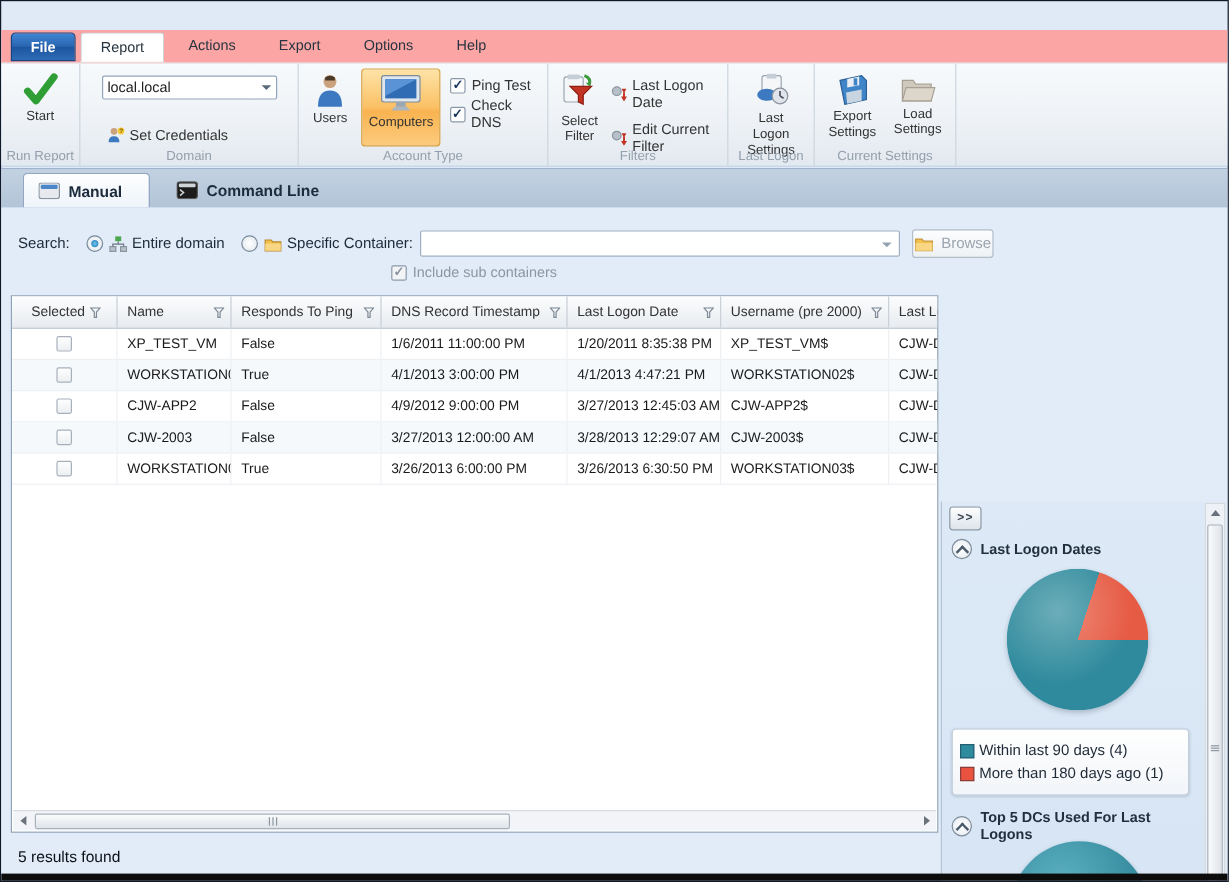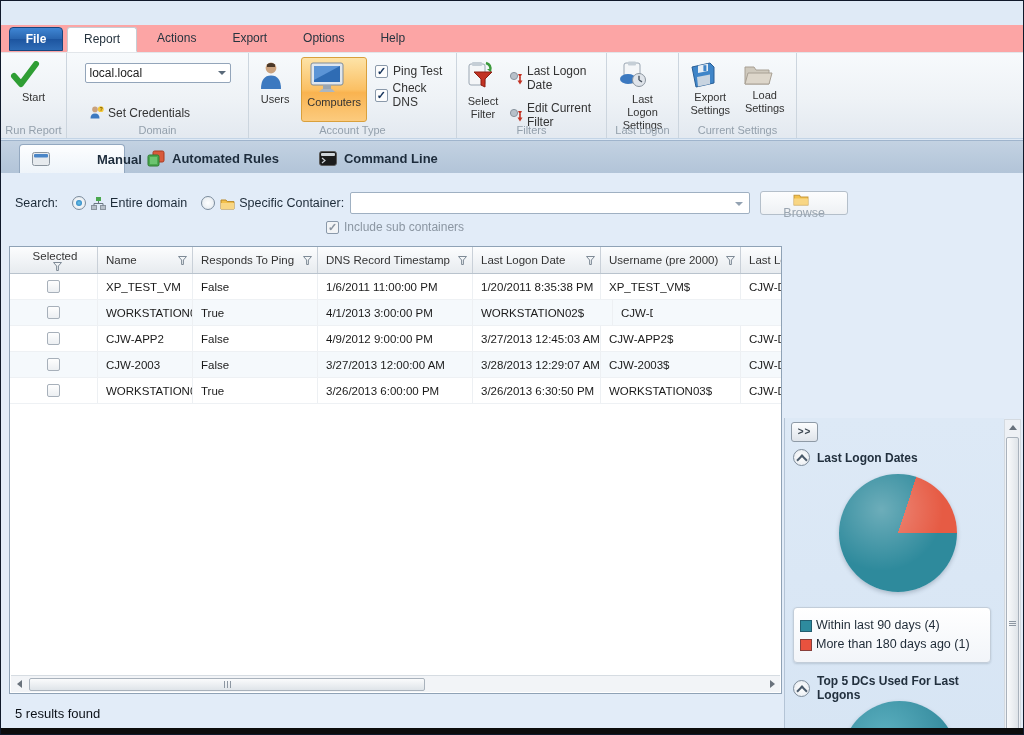--- a/index.html
+++ b/index.html
@@ -28,21 +28,21 @@
     background:linear-gradient(#3f86d4, #2a66b0 48%, #1d55a0 52%, #2e6cb6); border:1px solid #17467e;
     color:#fff; font-size:12px; font-weight:bold; text-align:center; line-height:22px; }
   .rtab { padding:4px 16px 5px 16px; font-size:12px; color:#26343f; margin-left:4px; }
   .rtab.active { background:#fff; border:1px solid #c5cdd4; border-bottom:1px solid #fff; border-radius:3px 3px 0 0; margin-bottom:-1px; }
 
   
   .ribbon { position:absolute; left:0; top:52px; width:100%; height:86px;
     background:linear-gradient(#f7fafc, #eef2f6 55%, #e3e9f0); border-bottom:1px solid #c3d4e6; display:flex; }
   .rgroup { position:relative; height:100%; border-right:1px solid #ccd5de; padding:4px 4px 16px 4px; }
   .rgroup-label { position:absolute; left:0; right:0; bottom:2px; text-align:center; font-size:11px; color:#94a0ac; }
-  .bigbtn { display:flex; flex-direction:column; justify-content:flex-start; padding:4px 5px 2px 5px; border-radius:3px; text-align:center; }
+  .bigbtn { display:flex; flex-direction:column; align-items:center; justify-content:flex-start; padding:4px 5px 2px 5px; border-radius:3px; text-align:center; }
   .bigbtn .lbl { font-size:11px; color:#333; line-height:13px; margin-top:2px; }
   .bigbtn.selected { background:linear-gradient(#fde3a7, #fbc064 50%, #f9b350 55%, #fccb7e); border:1px solid #d9a03c; }
   .combo { width:146px; height:20px; background:#fff; border:1px solid #93a5ba; border-radius:2px; display:flex; align-items:center; font-size:12px; color:#222; padding:0 4px; position:relative; }
   .combo .arrow { position:absolute; right:4px; width:0; height:0; border-left:4px solid transparent; border-right:4px solid transparent; border-top:4px solid #5a6a7a; }
   .smallbtn { display:flex; align-items:center; font-size:12px; color:#333; padding:2px 4px; border-radius:2px; }
   .smallbtn .ic { margin-right:4px; }
   .cbrow { display:flex; align-items:center; font-size:12px; color:#333; margin:3px 0; }
   .cbox { width:13px; height:13px; background:#fdfdfd; border:1px solid #8a99aa; border-radius:2px; margin-right:5px; color:#17345c; font-size:11px; font-weight:bold; line-height:11px; text-align:center; }
   .cbox.gray { color:#8a94a0; background:#f2f4f6; }
 
@@ -52,32 +52,32 @@
   .vtab.active { background:linear-gradient(#fdfeff,#eef4fa); border:1px solid #93a8c0; border-bottom:none; border-radius:4px 4px 0 0; }
   .vtab .vicon { margin-right:7px; }
 
   
   .content { position:absolute; left:0; top:172px; width:100%; height:555px; background:#e2ecf8; }
   .searchrow { position:absolute; left:14px; top:18px; display:flex; align-items:center; font-size:12.5px; color:#1c2a38; }
   .radio { width:14px; height:14px; border-radius:50%; border:1px solid #7b8b9c; background:radial-gradient(#fff,#dfe6ec); margin:0 5px 0 14px; position:relative; }
   .radio.sel::after { content:""; position:absolute; left:3px; top:3px; width:6px; height:6px; border-radius:50%; background:radial-gradient(#6ec6ea,#1c72b8); }
   .srch-combo { width:400px; height:22px; background:#fff; border:1px solid #9fb0c2; border-radius:2px; margin-left:6px; position:relative; }
   .srch-combo .arrow { position:absolute; right:6px; top:9px; width:0; height:0; border-left:4px solid transparent; border-right:4px solid transparent; border-top:4px solid #93a2b2; }
-  .browse-btn { margin-left:10px; width:88px; height:24px; border:1px solid #b4bfca; border-radius:3px;
-    background:linear-gradient(#fcfdfe,#eef1f4); display:flex; align-items:center; font-size:12.5px; color:#9aa5b0;flex-direction:column; }
+  .browse-btn { margin-left:10px; width:68px; height:24px; border:1px solid #b4bfca; border-radius:3px;
+    background:linear-gradient(#fcfdfe,#eef1f4); display:flex; align-items:center; justify-content:center; font-size:12.5px; color:#9aa5b0; }
   .includerow { position:absolute; left:325px; top:47px; display:flex; align-items:center; font-size:12px; color:#8b96a2; }
 
   
   .grid { position:absolute; left:8px; top:73px; width:773px; height:448px; background:#fff; border:1px solid #8fa2b6; }
   .ghead { display:flex; height:27px; background:linear-gradient(#fcfdfe,#e7ebef); border-bottom:1px solid #b9c3cd; }
   .gh { display:flex; align-items:center; justify-content:space-between; padding:0 5px 0 8px; font-size:11.5px; color:#333; border-right:1px solid #c9d0d8; overflow:hidden; white-space:nowrap; }
   .grow { display:flex; height:26px; align-items:center; border-bottom:1px solid #eef1f4; }
   .grow.alt { background:#f5f9fc; }
   .gc { padding:0 8px; font-size:11.5px; color:#1a1a1a; border-right:1px solid #edf0f3; height:100%; display:flex; align-items:center; overflow:hidden; white-space:nowrap; }
-  .c0 { width:88px; justify-content:center;flex-direction:column; } .c1 { width:95px; } .c2 { width:125px; } .c3 { width:155px; } .c4 { width:128px; } .c5 { width:140px; } .c6 { width:40px; border-right:none; }
+  .c0 { width:88px; justify-content:center; } .c1 { width:95px; } .c2 { width:125px; } .c3 { width:155px; } .c4 { width:128px; } .c5 { width:140px; } .c6 { width:40px; border-right:none; }
   .rowcb { width:13px; height:13px; border:1px solid #a7b0ba; border-radius:2px; background:linear-gradient(#fefefe,#eceff2); }
   .funnel { flex:0 0 auto; margin-left:4px; }
 
   
   .hscroll { position:absolute; left:1px; bottom:1px; width:769px; height:17px; background:#f2f4f7; border-top:1px solid #d6dce2; display:flex; align-items:center; }
   .sbtn { width:16px; height:15px; display:flex; align-items:center; justify-content:center; }
   .tri-l { width:0;height:0;border-top:4px solid transparent;border-bottom:4px solid transparent;border-right:5px solid #69727c; }
   .tri-r { width:0;height:0;border-top:4px solid transparent;border-bottom:4px solid transparent;border-left:5px solid #69727c; }
   .tri-u { width:0;height:0;border-left:4px solid transparent;border-right:4px solid transparent;border-bottom:5px solid #69727c; }
   .hthumb { width:396px; height:13px; margin-left:2px; border:1px solid #a9b2bc; border-radius:2px;
@@ -274,38 +274,28 @@
         </span>
         <span class="lbl">Load Settings</span>
       </div>
       <div class="rgroup-label">Current Settings</div>
     </div>
 
     <div class="rgroup" style="flex:1; border-right:none;"></div>
   </div>
 
   <div class="viewtabs">
-    <div class="vtab active" style="width:106px;gap:40px;">
+    <div class="vtab active" style="width:106px;">
       <span class="vicon">
         <svg width="18" height="14" viewBox="0 0 18 14">
             <rect x="0.5" y="0.5" width="17" height="13" rx="2" fill="#e6eaee" stroke="#8a949e"></rect>
             <rect x="2" y="2" width="14" height="3.4" rx="1" fill="#4a86c8"></rect>
           </svg>
       </span>
       <span>Manual</span>
-    </div>
-    <div class="vtab" style="margin-left:10px;">
-      <span class="vicon">
-        <svg width="18" height="17" viewBox="0 0 18 17">
-            <rect x="6" y="1" width="11" height="11" rx="1.6" fill="#d85a3c" stroke="#a83a20"></rect>
-            <rect x="1" y="5" width="11" height="11" rx="1.6" fill="#4aa84e" stroke="#2e7a32"></rect>
-            <rect x="3" y="7" width="7" height="7" fill="#6cc470"></rect>
-          </svg>
-      </span>
-      <span>Automated Rules</span>
     </div>
     <div class="vtab" style="margin-left:10px;">
       <span class="vicon">
         <svg width="18" height="15" viewBox="0 0 18 15">
             <rect x="0.5" y="0.5" width="17" height="14" rx="2.4" fill="#1c1c1c" stroke="#5a5a5a"></rect>
             <rect x="2" y="2" width="14" height="3" rx="1" fill="#cfd4d8"></rect>
             <path d="M3 7 L6 9.5 L3 12" stroke="#cfd4d8" stroke-width="1.2" fill="none"></path>
           </svg>
       </span>
       <span>Command Line</span>
@@ -420,20 +410,21 @@
         <div class="gc c5">XP_TEST_VM$</div>
         <div class="gc c6">CJW-DC1</div>
       </div>
       <div class="grow alt">
         <div class="gc c0">
             <span class="rowcb"></span>
           </div>
         <div class="gc c1">WORKSTATION02</div>
         <div class="gc c2">True</div>
         <div class="gc c3">4/1/2013 3:00:00 PM</div>
+        <div class="gc c4">4/1/2013 4:47:21 PM</div>
         <div class="gc c5">WORKSTATION02$</div>
         <div class="gc c6">CJW-DC1</div>
       </div>
       <div class="grow">
         <div class="gc c0">
             <span class="rowcb"></span>
           </div>
         <div class="gc c1">CJW-APP2</div>
         <div class="gc c2">False</div>
         <div class="gc c3">4/9/2012 9:00:00 PM</div>

